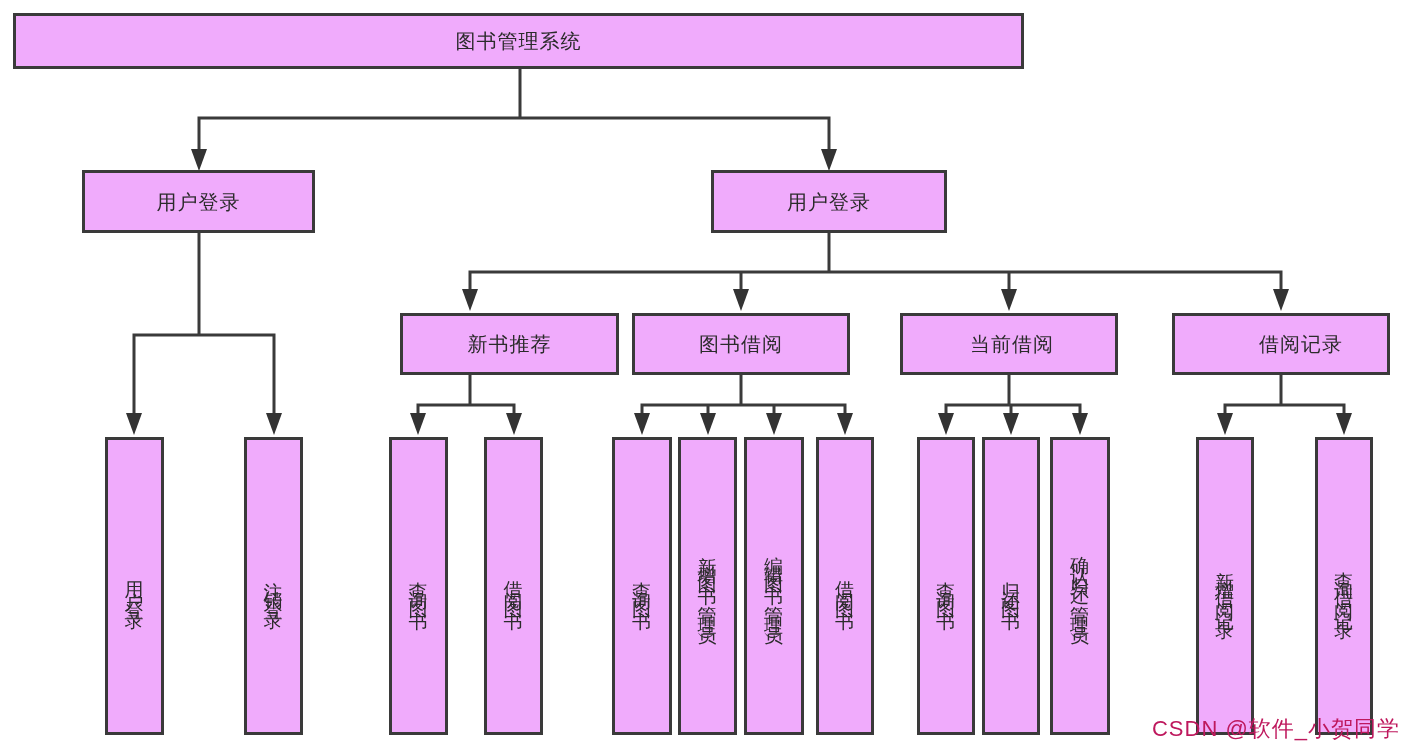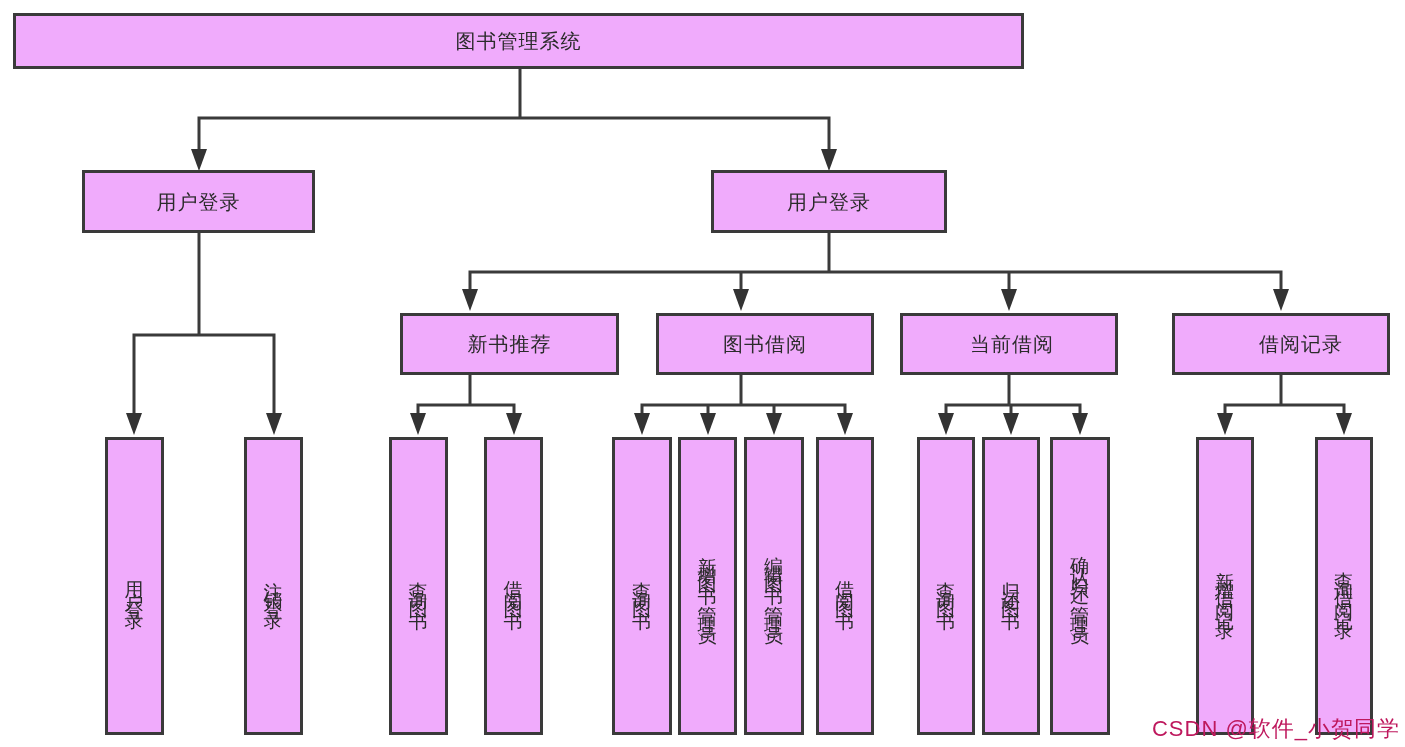--- a/index.html
+++ b/index.html
@@ -96,21 +96,21 @@
   <div class="node" style="left:82px;top:170px;width:233px;height:63px;">
     <span>用户登录</span>
   </div>
   <div class="node" style="left:711px;top:170px;width:236px;height:63px;">
     <span>用户登录</span>
   </div>
 
   <div class="node" style="left:361px;top:313px;width:219px;height:62px;margin-left:39px;">
     <span>新书推荐</span>
   </div>
-  <div class="node" style="left:656px;top:313px;width:218px;height:62px;">
+  <div class="node" style="left:632px;top:313px;width:218px;height:62px;">
     <span>图书借阅</span>
   </div>
   <div class="node" style="left:900px;top:313px;width:218px;height:62px;padding-left:6px;">
     <span>当前借阅</span>
   </div>
   <div class="node" style="left:1172px;top:313px;width:218px;height:62px;padding-left:40px;">
     <span>借阅记录</span>
   </div>
 
   <div class="node leaf" style="left:105px;top:437px;width:59px;height:298px;">

